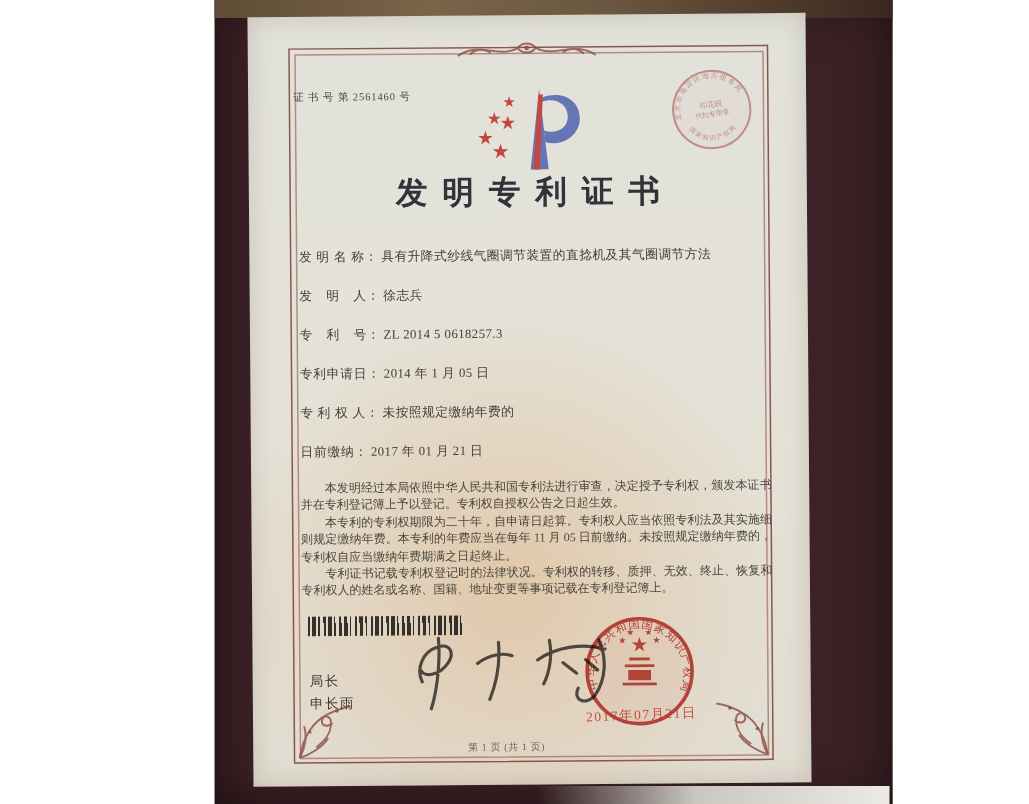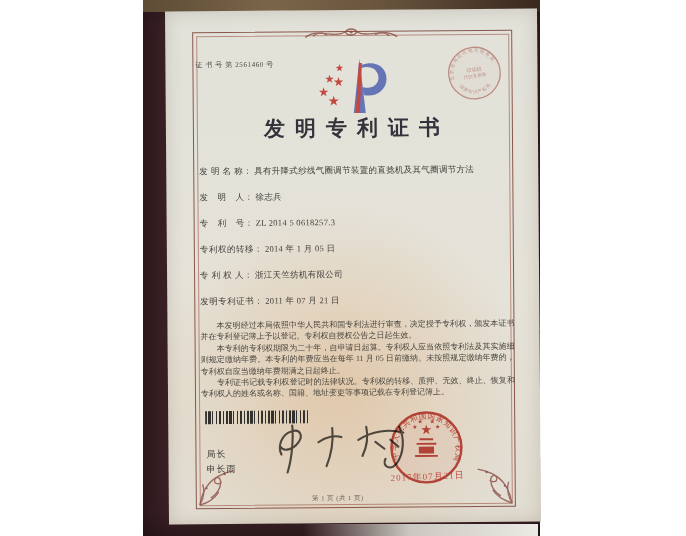--- a/index.html
+++ b/index.html
@@ -1,17 +1,17 @@
 <!DOCTYPE html>
 <html><head>
 <meta charset="utf-8">
 <style>
   html,body{width:686px;height:536px;margin:0;overflow:hidden;background:#ffffff;}
   *{box-sizing:border-box;}
-  .photo{position:absolute;left:143px;top:0;width:397px;height:536px;background:#3c2126;box-shadow:inset 0 0 34px rgba(0,0,0,.55);padding-left:33px;}
+  .photo{position:absolute;left:143px;top:0;width:452px;height:536px;background:#3c2126;box-shadow:inset 0 0 34px rgba(0,0,0,.55);padding-left:33px;}
   .wood{position:absolute;top:0;left:0;right:0;height:12px;background:linear-gradient(90deg,#5e4c36,#7a6549 32%,#6b573f 58%,#3a281f);}
   .bottom-light{position:absolute;bottom:0;right:2px;height:12px;width:235px;background:linear-gradient(90deg,rgba(207,205,197,0),#c9c7bf 45%,#eceae4);}
   .paper{position:absolute;left:24px;top:10px;width:372px;height:513px;transform:rotate(-0.45deg);
     background:
       radial-gradient(ellipse 70% 50% at 46% 74%, rgba(222,180,134,.55), rgba(222,180,134,0) 72%),
       linear-gradient(180deg,#e2e2da 0%,#e5e2d8 55%,#e2ddd2 100%);
     box-shadow:inset 0 0 18px rgba(90,70,50,.20);}
   .frame{position:absolute;left:27px;right:25px;top:21px;bottom:15px;border:1.5px solid rgba(122,62,52,.85);}
   .frame::before{content:"";position:absolute;inset:2.5px;border:1px solid rgba(158,94,80,.65);}
   .fl{position:absolute;}
@@ -102,27 +102,27 @@
       <div class="frow">
         <span class="flabel">发 明 名 称：</span><span class="fvalue">具有升降式纱线气圈调节装置的直捻机及其气圈调节方法</span>
       </div>
       <div class="frow">
         <span class="flabel">发　明　人：</span><span class="fvalue">徐志兵</span>
       </div>
       <div class="frow">
         <span class="flabel">专　利　号：</span><span class="fvalue">ZL 2014 5 0618257.3</span>
       </div>
       <div class="frow">
-        <span class="flabel">专利权的转移：</span><span class="fvalue">2014 年 1 月 05 日</span>
+        <span class="flabel">专利申请日：</span><span class="fvalue">2014 年 1 月 05 日</span>
       </div>
       <div class="frow">
-        <span class="flabel">专 利 权 人：</span><span class="fvalue">浙江天竺纺机有限公司</span>
+        <span class="flabel">专 利 权 人：</span><span class="fvalue">未按照规定缴纳年费的</span>
       </div>
       <div class="frow">
-        <span class="flabel">发明专利证书：</span><span class="fvalue">2011 年 07 月 21 日</span>
+        <span class="flabel">日前缴纳：</span><span class="fvalue">2017 年 01 月 21 日</span>
       </div>
     </div>
 
     <div class="paras">
       <p>本发明经过本局依照中华人民共和国专利法进行审查，决定授予专利权，颁发本证书并在专利登记簿上予以登记。专利权自授权公告之日起生效。</p>
       <p>本专利的专利权期限为二十年，自申请日起算。专利权人应当依照专利法及其实施细则规定缴纳年费。本专利的年费应当在每年 11 月 05 日前缴纳。未按照规定缴纳年费的，专利权自应当缴纳年费期满之日起终止。</p>
       <p>专利证书记载专利权登记时的法律状况。专利权的转移、质押、无效、终止、恢复和专利权人的姓名或名称、国籍、地址变更等事项记载在专利登记簿上。</p>
     </div>
 
     <div class="barcode"></div>

